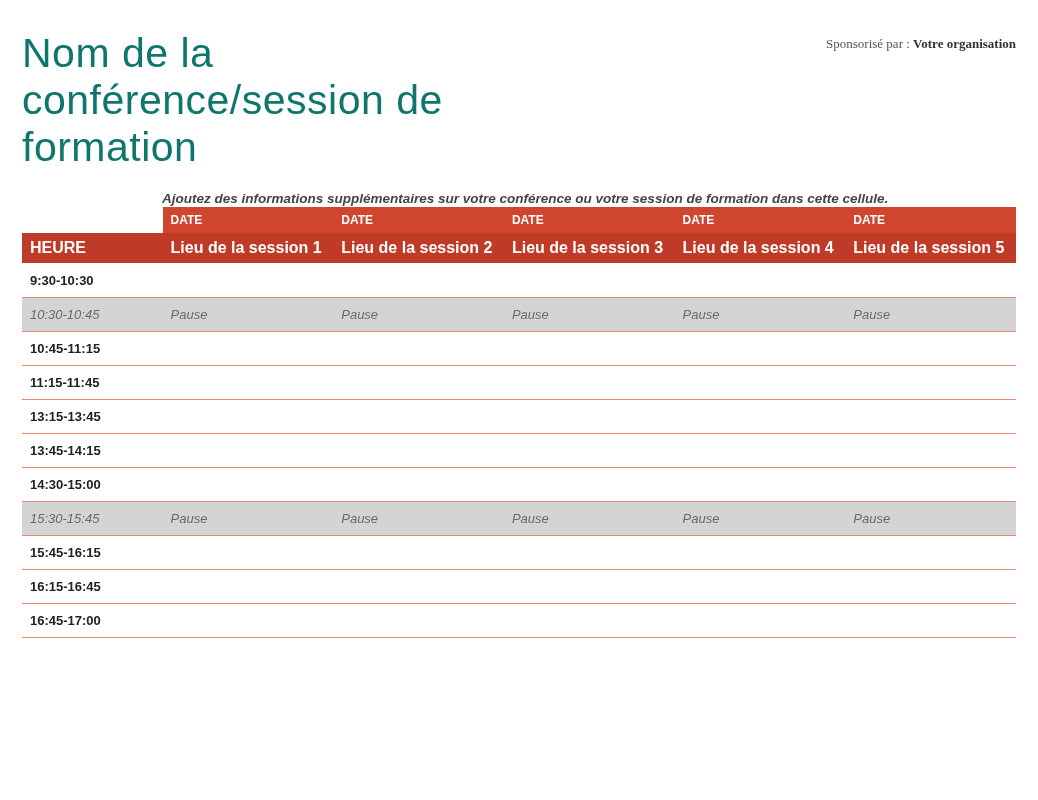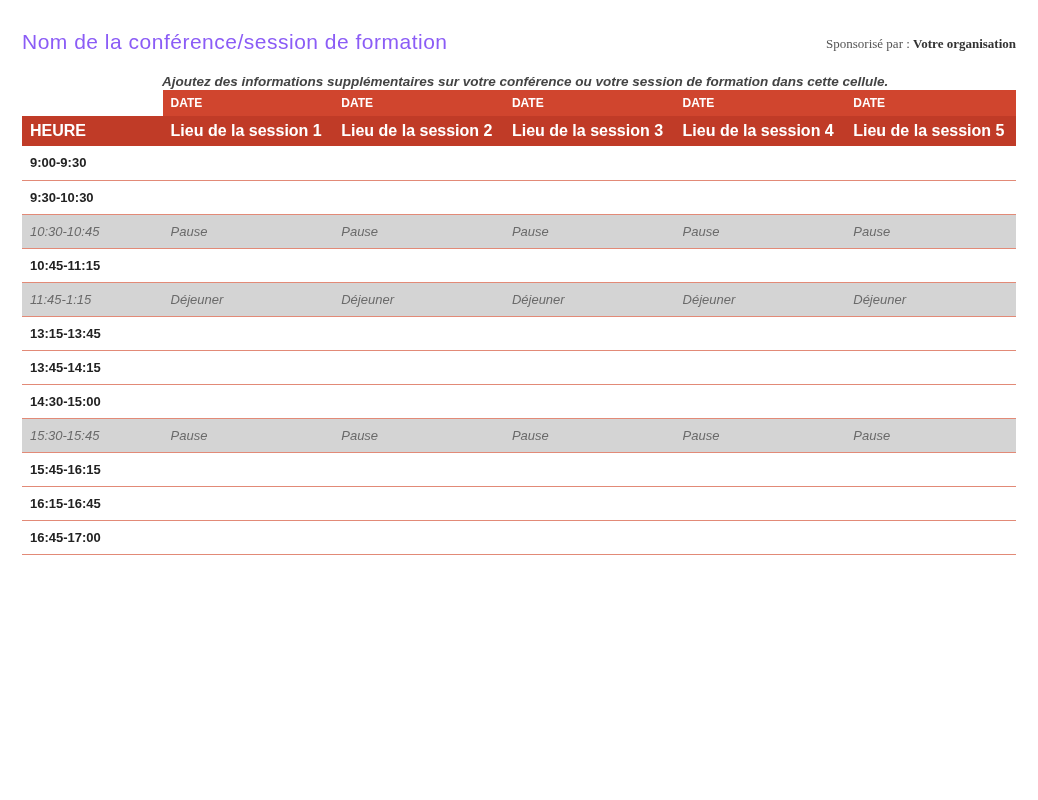--- a/index.html
+++ b/index.html
@@ -11,23 +11,23 @@
     padding: 30px 22px 20px 22px;
     color: #333;
   }
   .header-row {
     display: flex;
     justify-content: space-between;
     align-items: flex-start;
     margin-bottom: 18px;
   }
   .title {
-    font-size: 21px;
+    font-size: 41px;
     font-weight: 300;
-    color: #8b5cf6;
+    color: #0f766e;
     line-height: 1.15;
     max-width: 560px;
     letter-spacing: 0.5px;
   }
   .sponsor-block {
     text-align: right;
     font-size: 13px;
     color: #555;
     white-space: nowrap;
     padding-top: 6px;
@@ -115,28 +115,20 @@
     <tr class="header2">
       <td class="timecol">HEURE</td>
       <td class="sesscol">Lieu de la session 1</td>
       <td class="sesscol">Lieu de la session 2</td>
       <td class="sesscol">Lieu de la session 3</td>
       <td class="sesscol">Lieu de la session 4</td>
       <td class="sesscol">Lieu de la session 5</td>
     </tr>
   </thead>
   <tbody id="schedule-body">
-  <tr>
-        <td class="timecol">9:00-9:30</td>
-        <td class="sesscol"></td>
-        <td class="sesscol"></td>
-        <td class="sesscol"></td>
-        <td class="sesscol"></td>
-        <td class="sesscol"></td>
-      </tr>
       <tr>
         <td class="timecol">9:30-10:30</td>
         <td class="sesscol"></td>
         <td class="sesscol"></td>
         <td class="sesscol"></td>
         <td class="sesscol"></td>
         <td class="sesscol"></td>
       </tr>
       <tr class="break">
         <td class="timecol">10:30-10:45</td>
@@ -147,27 +139,27 @@
         <td class="sesscol">Pause</td>
       </tr>
       <tr>
         <td class="timecol">10:45-11:15</td>
         <td class="sesscol"></td>
         <td class="sesscol"></td>
         <td class="sesscol"></td>
         <td class="sesscol"></td>
         <td class="sesscol"></td>
       </tr>
-      <tr class="break">
-        <td class="timecol">11:45-1:15</td>
-        <td class="sesscol">Déjeuner</td>
-        <td class="sesscol">Déjeuner</td>
-        <td class="sesscol">Déjeuner</td>
-        <td class="sesscol">Déjeuner</td>
-        <td class="sesscol">Déjeuner</td>
+      <tr>
+        <td class="timecol">11:15-11:45</td>
+        <td class="sesscol"></td>
+        <td class="sesscol"></td>
+        <td class="sesscol"></td>
+        <td class="sesscol"></td>
+        <td class="sesscol"></td>
       </tr>
       <tr>
         <td class="timecol">13:15-13:45</td>
         <td class="sesscol"></td>
         <td class="sesscol"></td>
         <td class="sesscol"></td>
         <td class="sesscol"></td>
         <td class="sesscol"></td>
       </tr>
       <tr>

